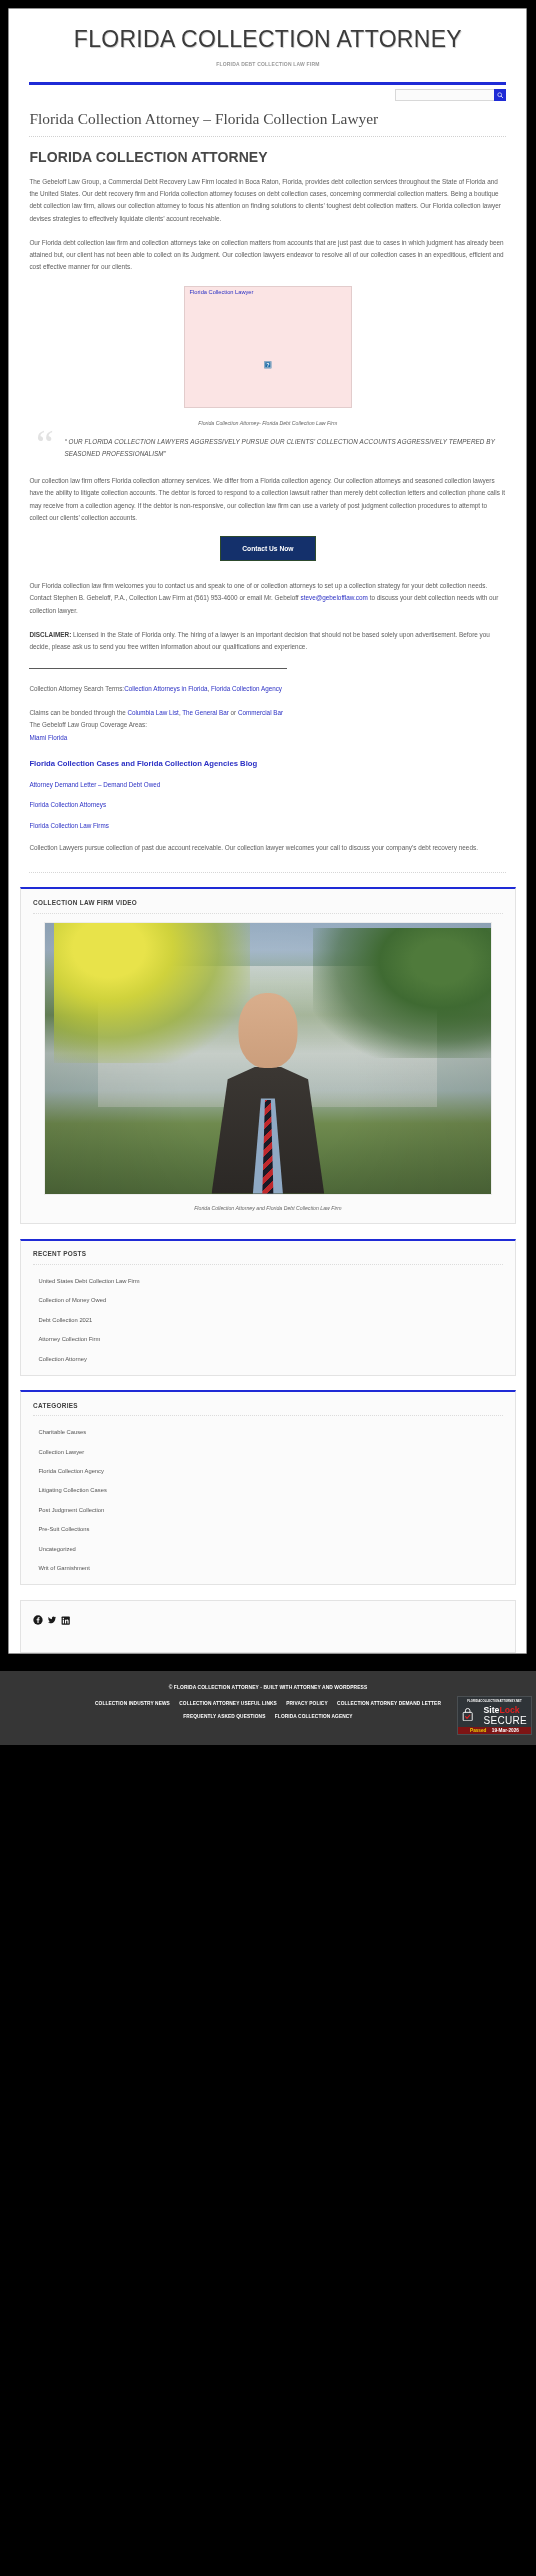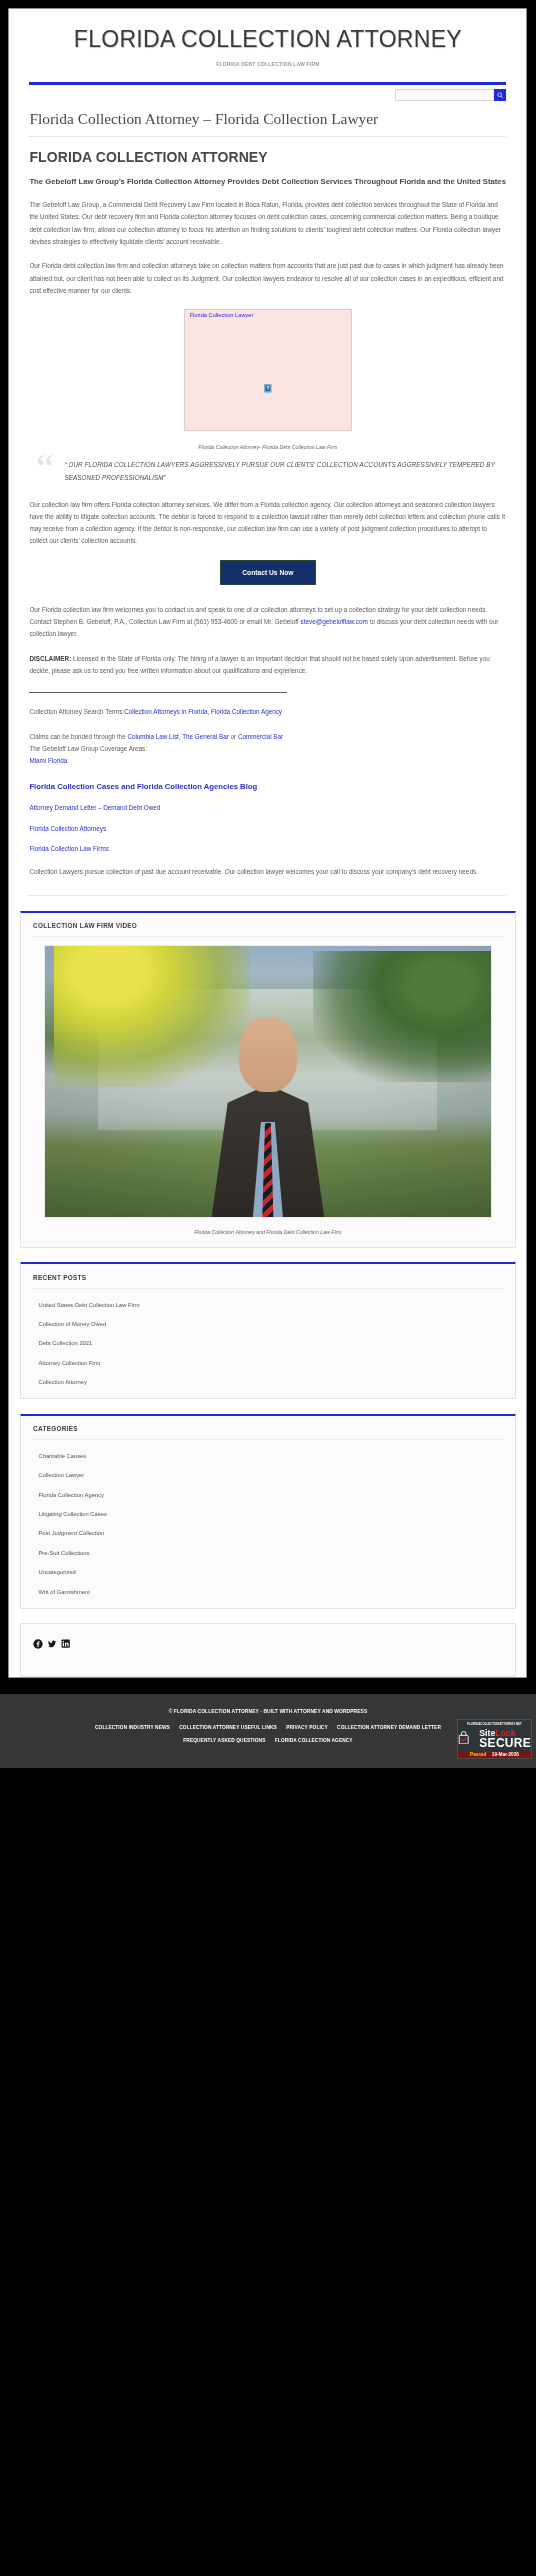--- a/index.html
+++ b/index.html
@@ -386,21 +386,21 @@
   .sitelock-mid {
     display: flex;
     align-items: center;
     justify-content: center;
     gap: 10px;
     padding: 0.7px 0 1.3px 0;
   }
   .sitelock-words { text-align: left; line-height: 1.02; }
   .sitelock-site { font-size: 8.7px; font-weight: bold; color: #ffffff; }
   .sitelock-lock { font-size: 8.7px; font-weight: bold; color: #e02020; }
-  .sitelock-secure { font-size: 12px; font-weight: bold; color: #ffffff; letter-spacing: 0.3px; }
+  .sitelock-secure { font-size: 10px; font-weight: normal; color: #ffffff; letter-spacing: 0.3px; }
   .sitelock-bar {
     background: #7d1414;
     display: flex;
     justify-content: center;
     gap: 5.4px;
     padding: 0.7px 0 1.3px 0;
   }
   .sitelock-passed { font-size: 4.7px; font-weight: bold; color: #f2d000; }
   .sitelock-date { font-size: 4.7px; font-weight: bold; color: #ffffff; }
 </style>
@@ -432,21 +432,20 @@
         </button>
       </form>
     </div>
 
     <h1 class="entry-title">Florida Collection Attorney – Florida Collection Lawyer</h1>
     <div class="title-sep"></div>
 
     <main class="content">
 
       <h2 class="section-h">FLORIDA  COLLECTION ATTORNEY</h2>
-      <h3 class="sub-h"> The Gebeloff Law Group’s  Florida Collection Attorney Provides   Debt Collection Services Throughout Florida and the United States</h3>
 
       <p class="body">The Gebeloff Law Group, a Commercial Debt Recovery  Law Firm located in Boca Raton, Florida, provides debt collection services throughout the State of  Florida and the United States. Our debt recovery firm and Florida collection attorney focuses on  debt collection  cases, concerning commercial collection matters. Being a boutique debt  collection law firm, allows  our collection attorney to focus his attention on finding solutions to  clients’ toughest debt collection matters. Our Florida collection lawyer devises strategies to effectively liquidate  clients’ account receivable.</p>
       <p class="body">Our Florida debt collection law firm and collection attorneys take on collection matters from accounts that are just past due to cases in which judgment has already been attained but, our client has not been able to collect on its Judgment. Our collection lawyers endeavor to resolve all of our collection cases in an expeditious, efficient and cost effective manner for our clients.</p>
 
       <figure class="figure">
         <div class="broken-img">
           <span class="broken-alt">Florida Collection Lawyer</span>
           <span class="broken-glyph">?</span>
         </div>
         <figcaption class="fig-caption">Florida Collection Attorney- Florida Debt Collection Law Firm</figcaption>

